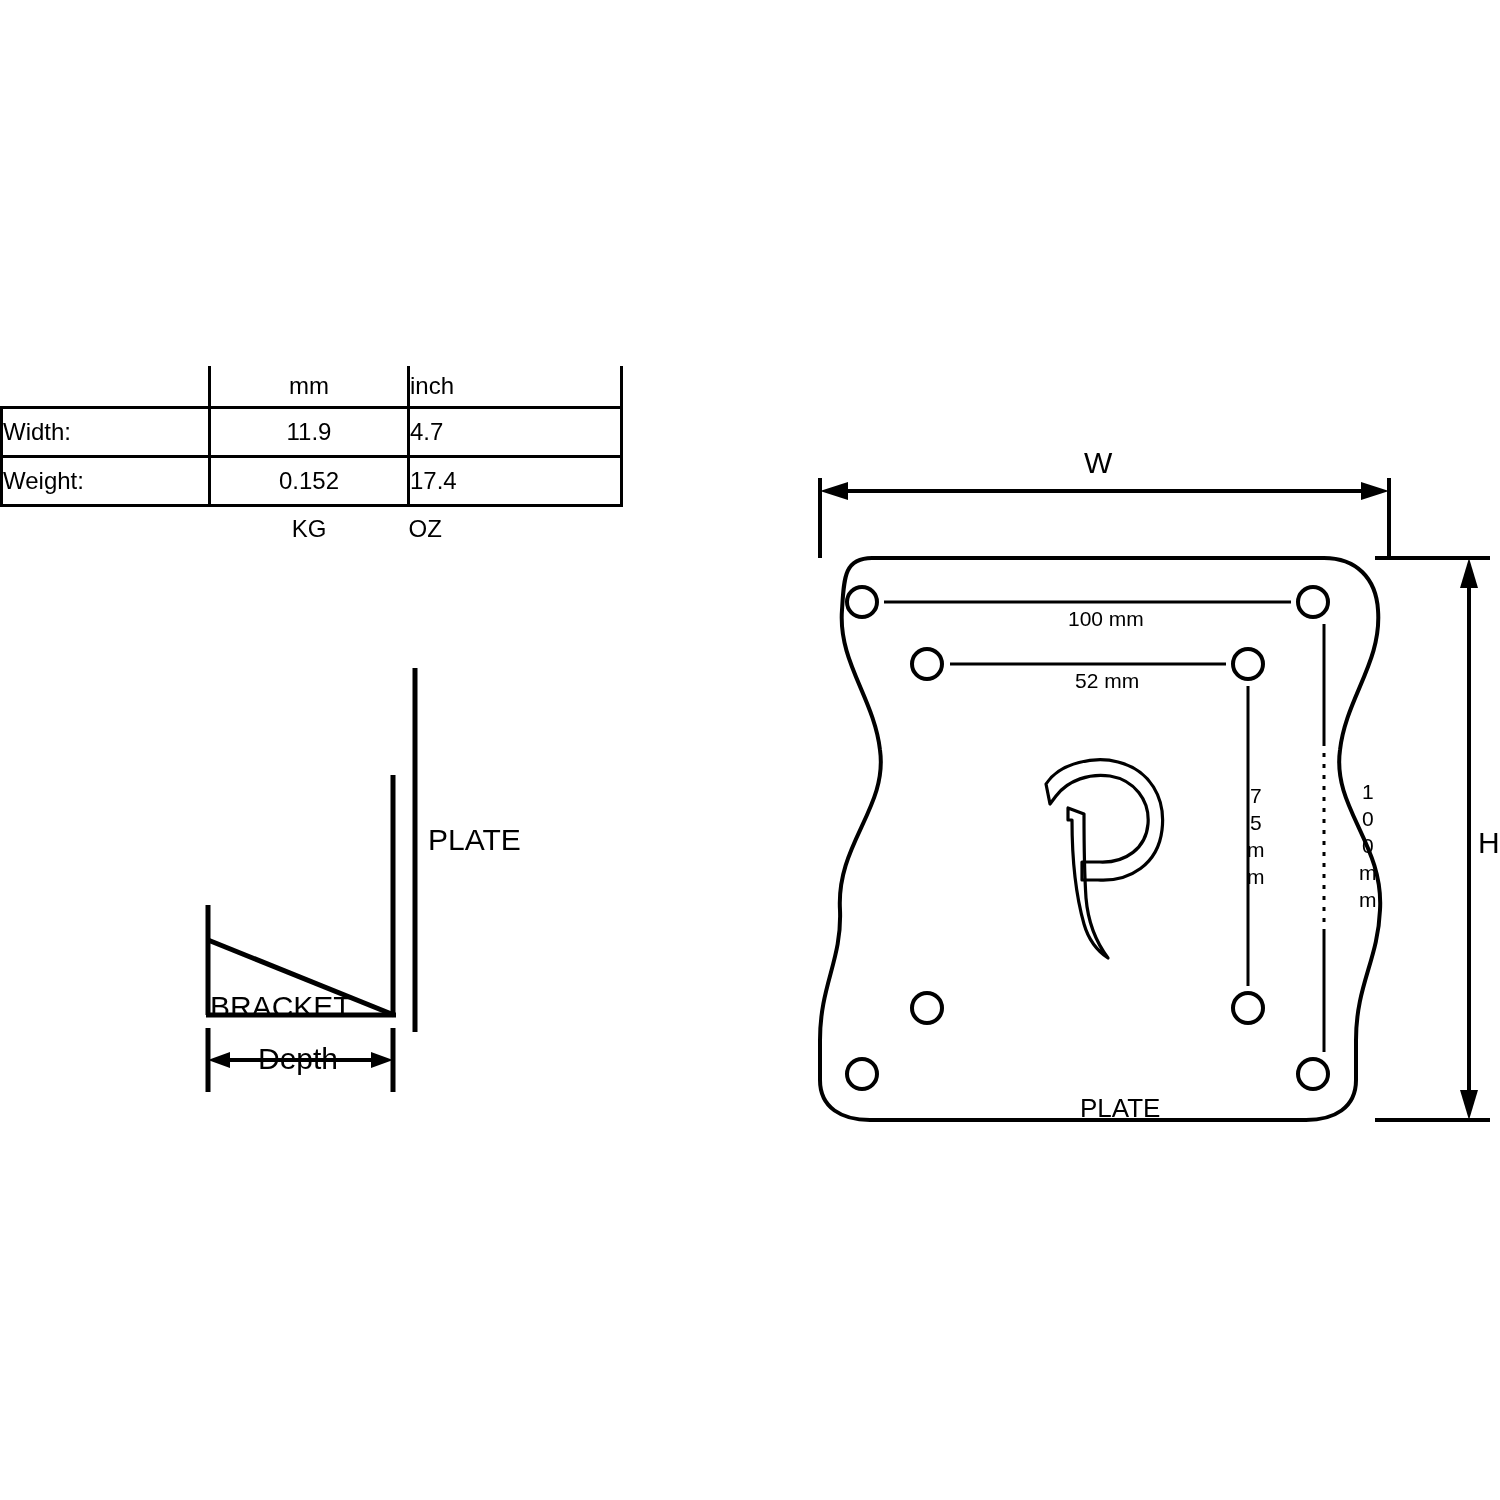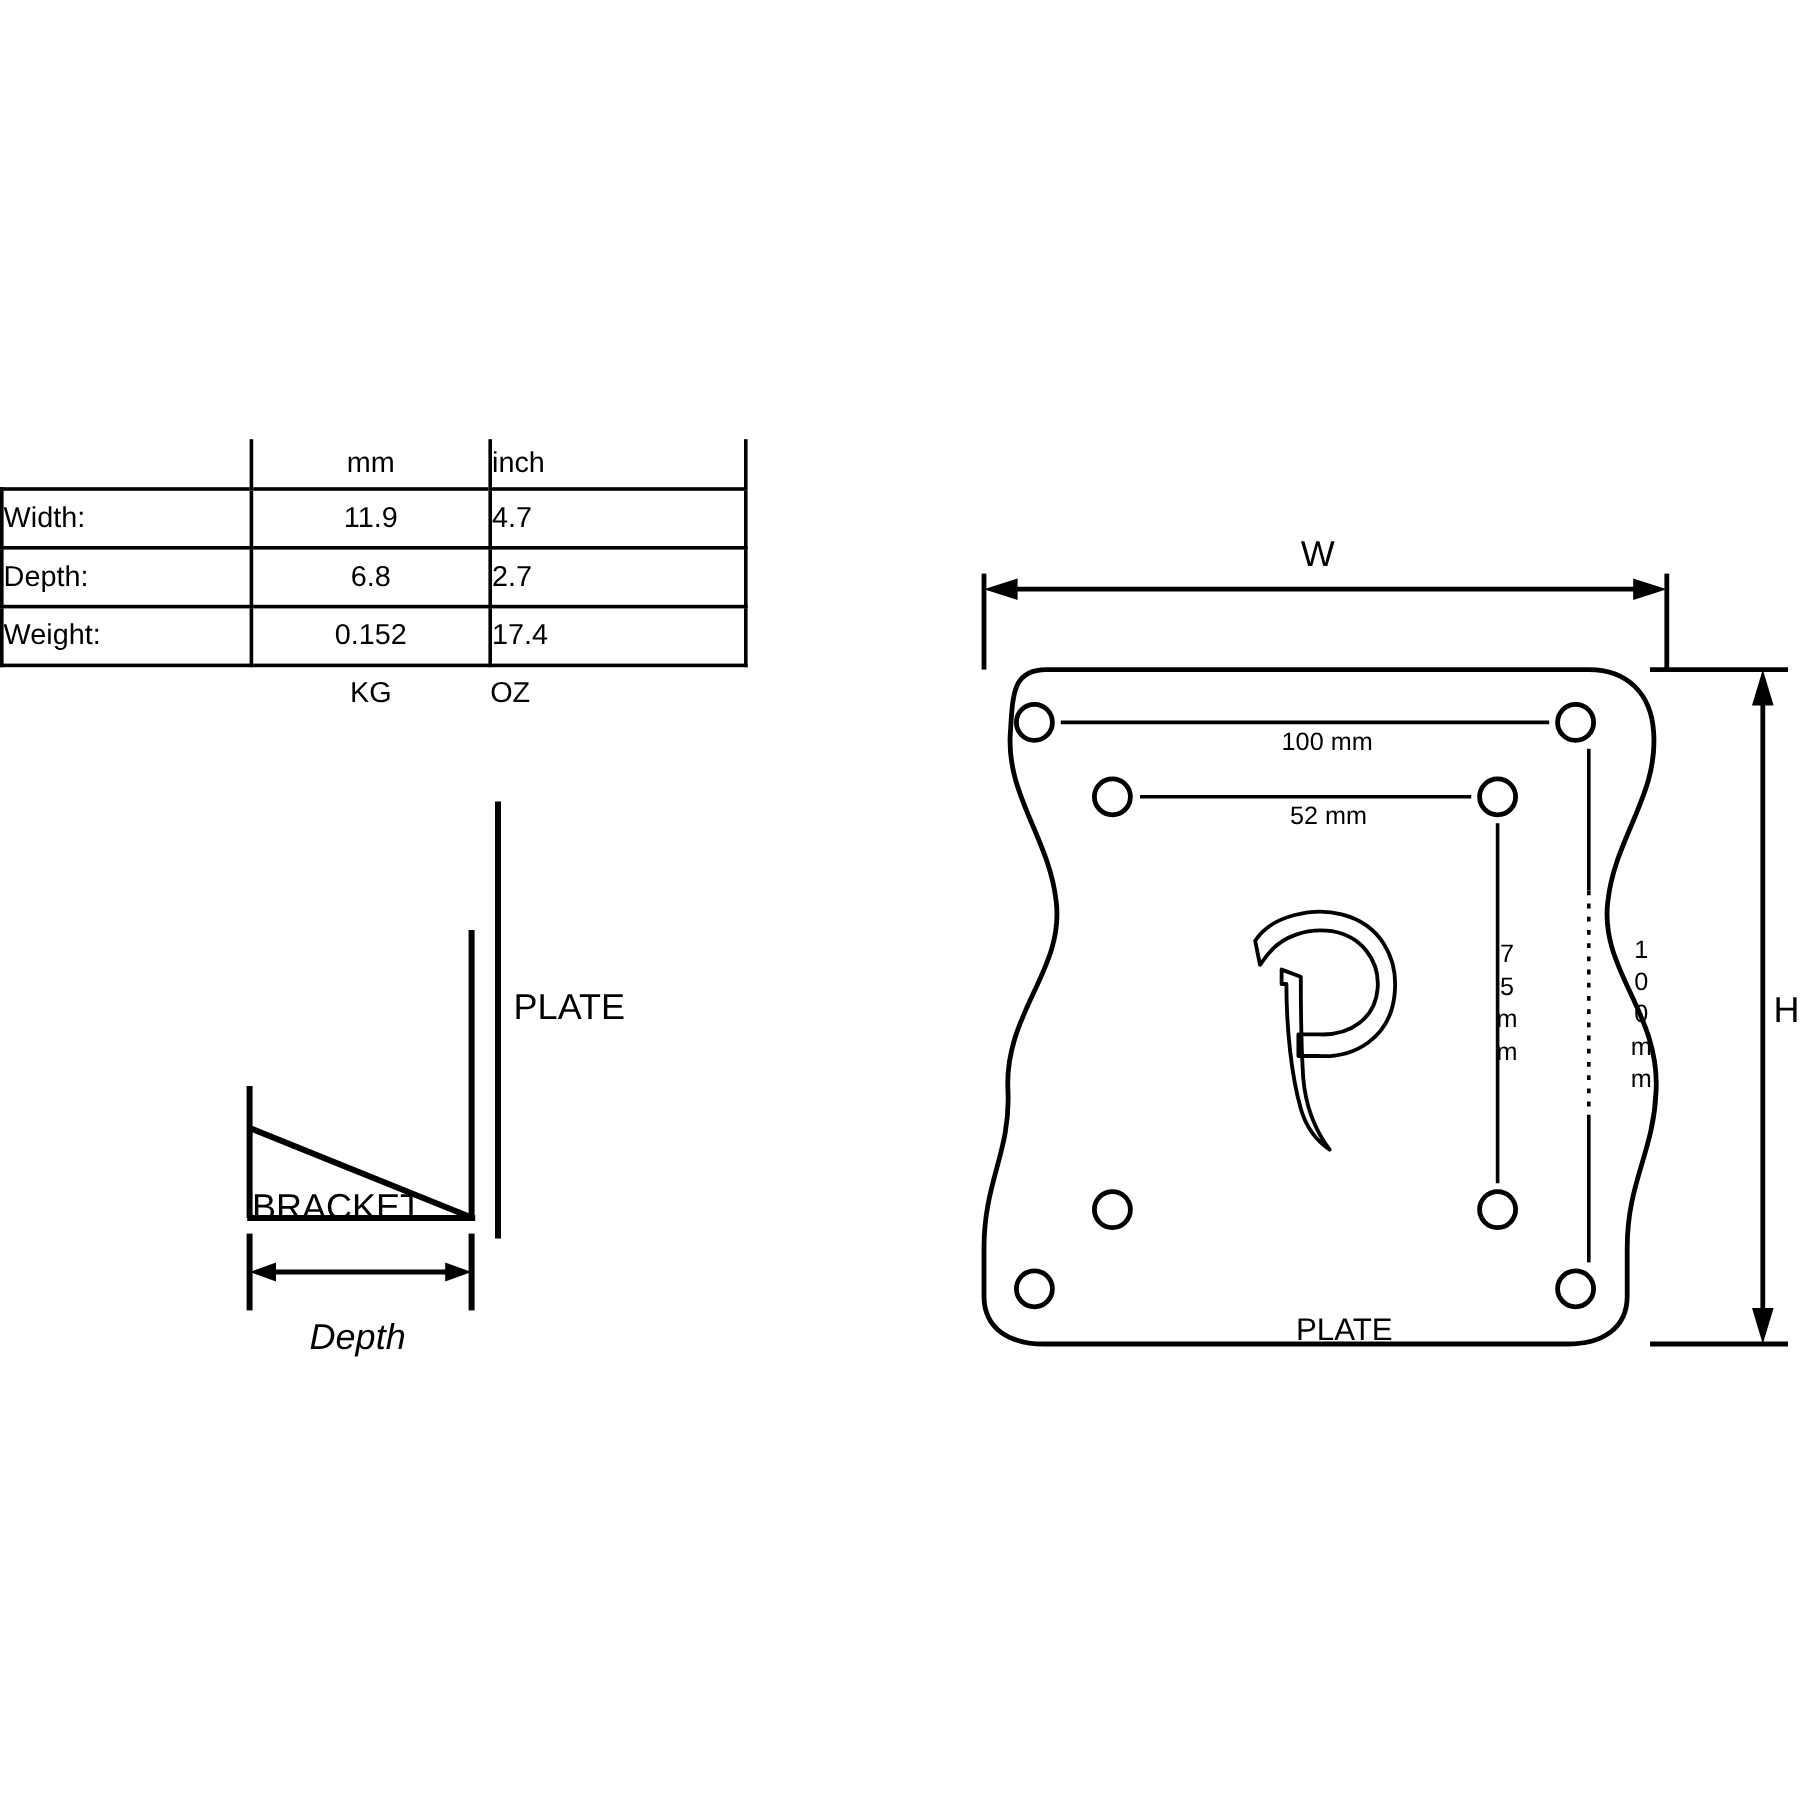--- a/index.html
+++ b/index.html
@@ -92,25 +92,20 @@
         <td class="lbl"></td>
         <td class="col-mm">mm</td>
         <td class="col-in">inch</td>
       </tr>
       <tr class="body-row">
         <td class="lbl">Width:</td>
         <td class="col-mm">11.9</td>
         <td class="col-in">4.7</td>
       </tr>
       <tr class="body-row">
-        <td class="lbl">Depth:</td>
-        <td class="col-mm">6.8</td>
-        <td class="col-in">2.7</td>
-      </tr>
-      <tr class="body-row">
         <td class="lbl">Weight:</td>
         <td class="col-mm">0.152</td>
         <td class="col-in">17.4</td>
       </tr>
       <tr class="unit-bot">
         <td class="lbl"></td>
         <td class="col-mm">KG</td>
         <td class="col-in">OZ</td>
       </tr>
     </tbody>
@@ -132,21 +127,21 @@
     <line x1="58" y1="388" x2="58" y2="452" stroke="#000" stroke-width="5"></line>
     <line x1="243" y1="388" x2="243" y2="452" stroke="#000" stroke-width="5"></line>
 
     <line x1="64" y1="420" x2="237" y2="420" stroke="#000" stroke-width="4"></line>
     <polygon points="58,420 80,412 80,428" fill="#000"></polygon>
     <polygon points="243,420 221,412 221,428" fill="#000"></polygon>
   </svg>
 
   <div class="lbl-txt" style="left:428px; top:825px;">PLATE</div>
   <div class="lbl-txt" style="left:210px; top:992px;">BRACKET</div>
-  <div class="lbl-txt" style="left:258px; top:1100px;font-style:italic;">Depth</div>
+  <div class="lbl-txt" style="left:258px; top:1044px;">Depth</div>
 
   <svg class="svg-abs" style="left:800px; top:440px;" width="700" height="720" viewBox="0 0 700 720">
 
     <line x1="20" y1="38" x2="20" y2="118" stroke="#000" stroke-width="4"></line>
     <line x1="589" y1="38" x2="589" y2="118" stroke="#000" stroke-width="4"></line>
     <line x1="27" y1="51" x2="582" y2="51" stroke="#000" stroke-width="4"></line>
     <polygon points="20,51 48,42 48,60" fill="#000"></polygon>
     <polygon points="589,51 561,42 561,60" fill="#000"></polygon>
 
     <line x1="575" y1="118" x2="690" y2="118" stroke="#000" stroke-width="4"></line>

